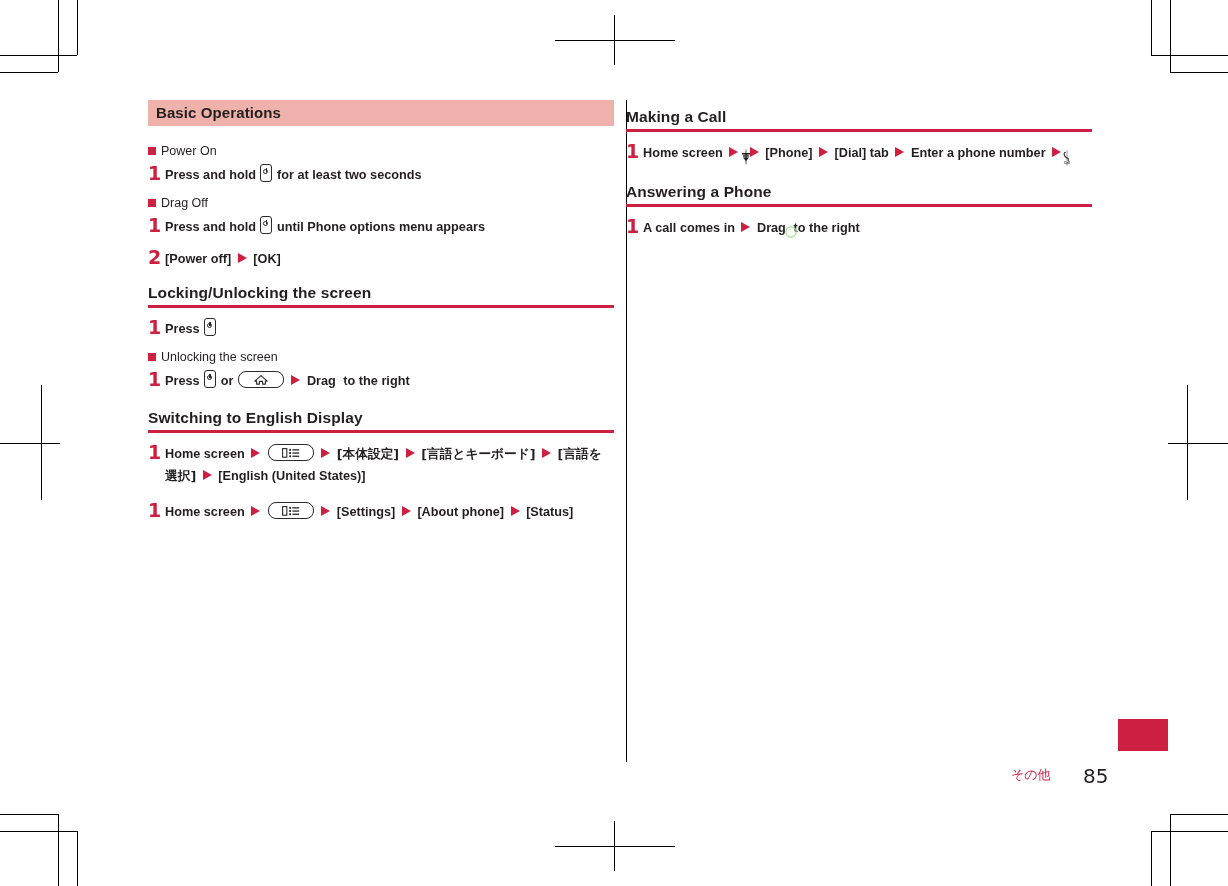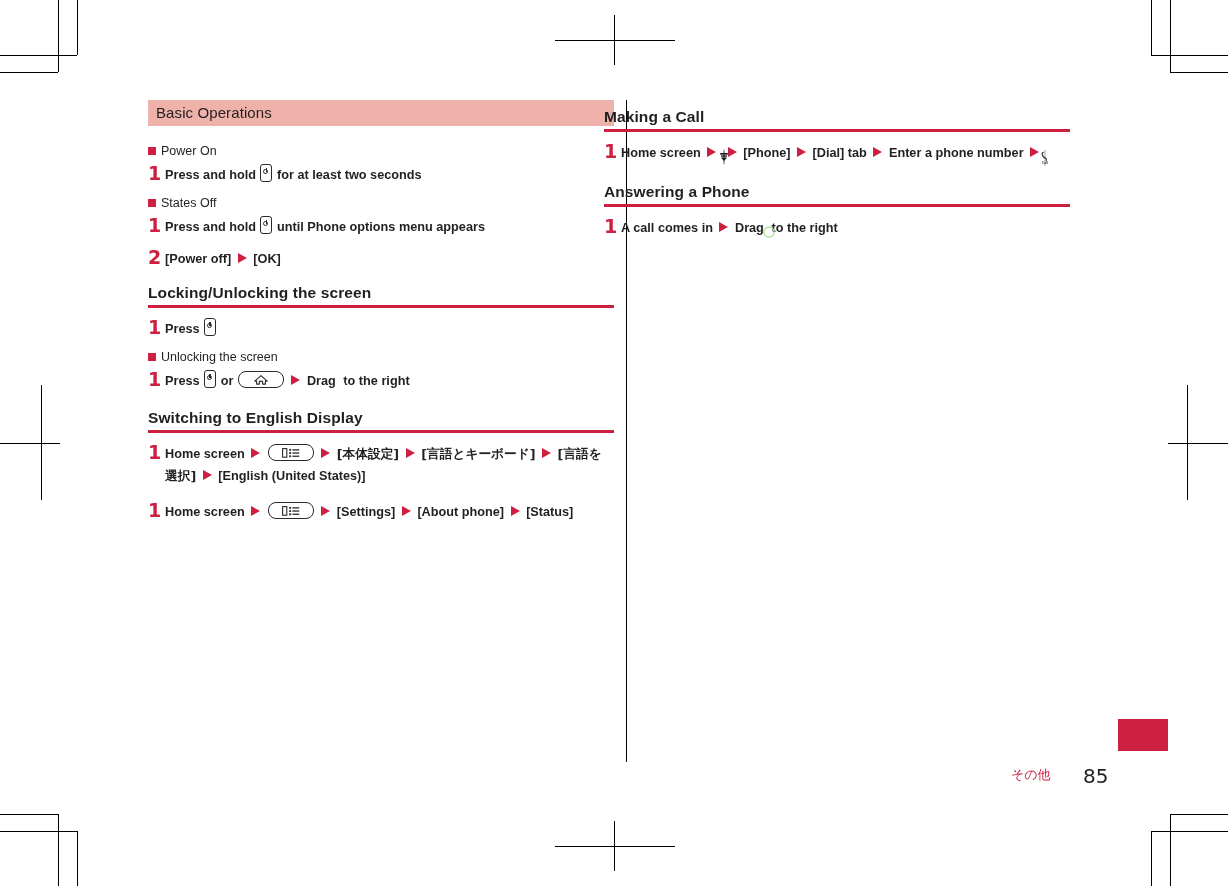--- a/index.html
+++ b/index.html
@@ -19,35 +19,35 @@
   
   .mark { position: absolute; background: #000000; }
   .mark.h { height: 1px; }
   .mark.v { width: 1px; }
 
   
   #page { position: absolute; left: 0; top: 0; width: 1228px; height: 886px; }
 
   .column { position: absolute; }
   #col-left  { left: 148px; top: 100px; width: 466px; }
-  #col-right { left: 604px; top: 100px; width: 466px; }
+  #col-right { left: 626px; top: 100px; width: 466px; }
 
   .col-divider {
     position: absolute;
     left: 626px; top: 100px;
     width: 1px; height: 662px;
     background: #000000;
   }
 
   
   .banner {
     background: #eeb2ab;
     color: #231f20;
     font-size: 15px;
-    font-weight: normal;
+    font-weight: bold;
     padding: 4px 0 5px 8px;
     margin-bottom: 18px;
     letter-spacing: 0.1px;
   }
 
   
   .sec-head {
     font-size: 15.5px;
     font-weight: bold;
     color: #231f20;
@@ -270,21 +270,21 @@
       <div class="step-num">1</div>
       <div class="step-body">
         <span>Press and hold</span>
         <span class="ico key-power"></span>
         <span>for at least two seconds</span>
       </div>
     </div>
 
     <div class="sub-head">
       <span class="sq"></span>
-      <span>States Off</span>
+      <span>Drag Off</span>
     </div>
 
     <div class="step">
       <div class="step-num">1</div>
       <div class="step-body">
         <span>Press and hold</span>
         <span class="ico key-power"></span>
         <span>until Phone options menu appears</span>
       </div>
     </div>

